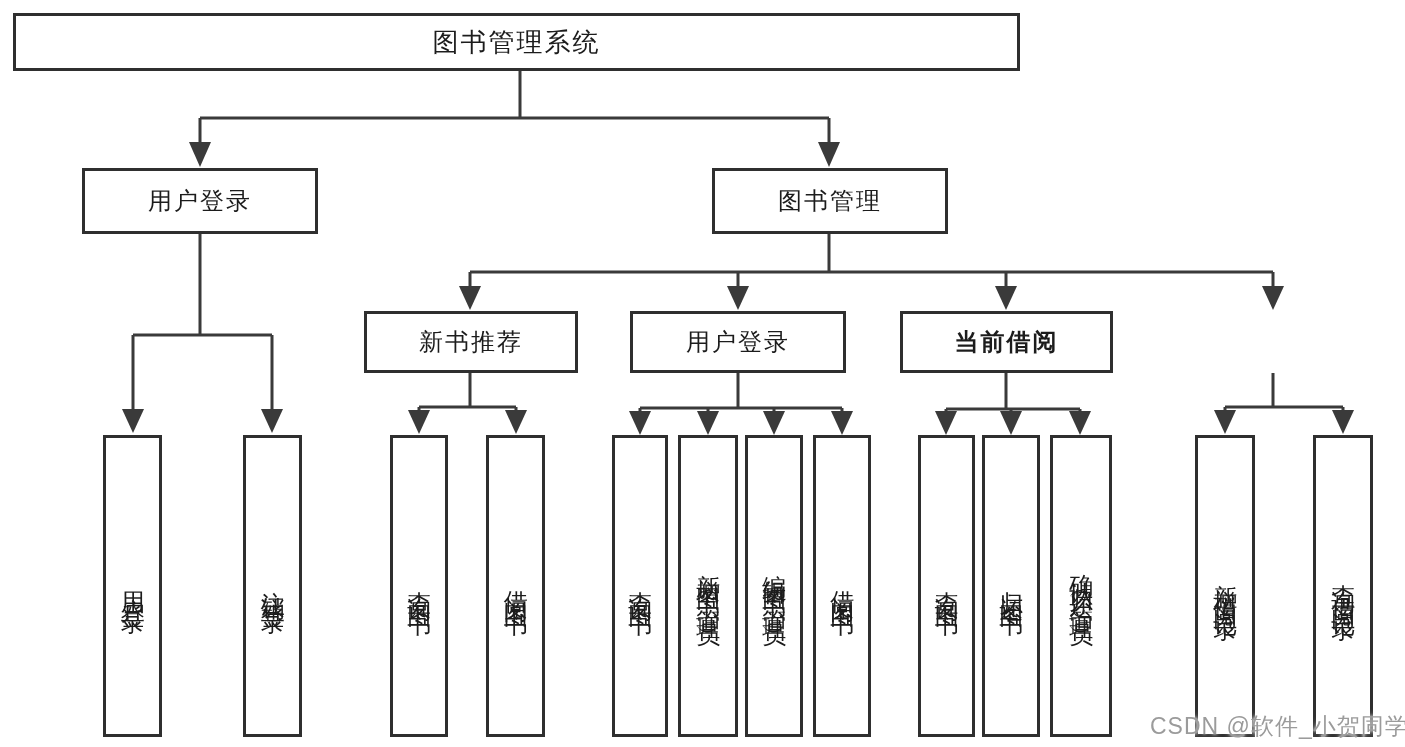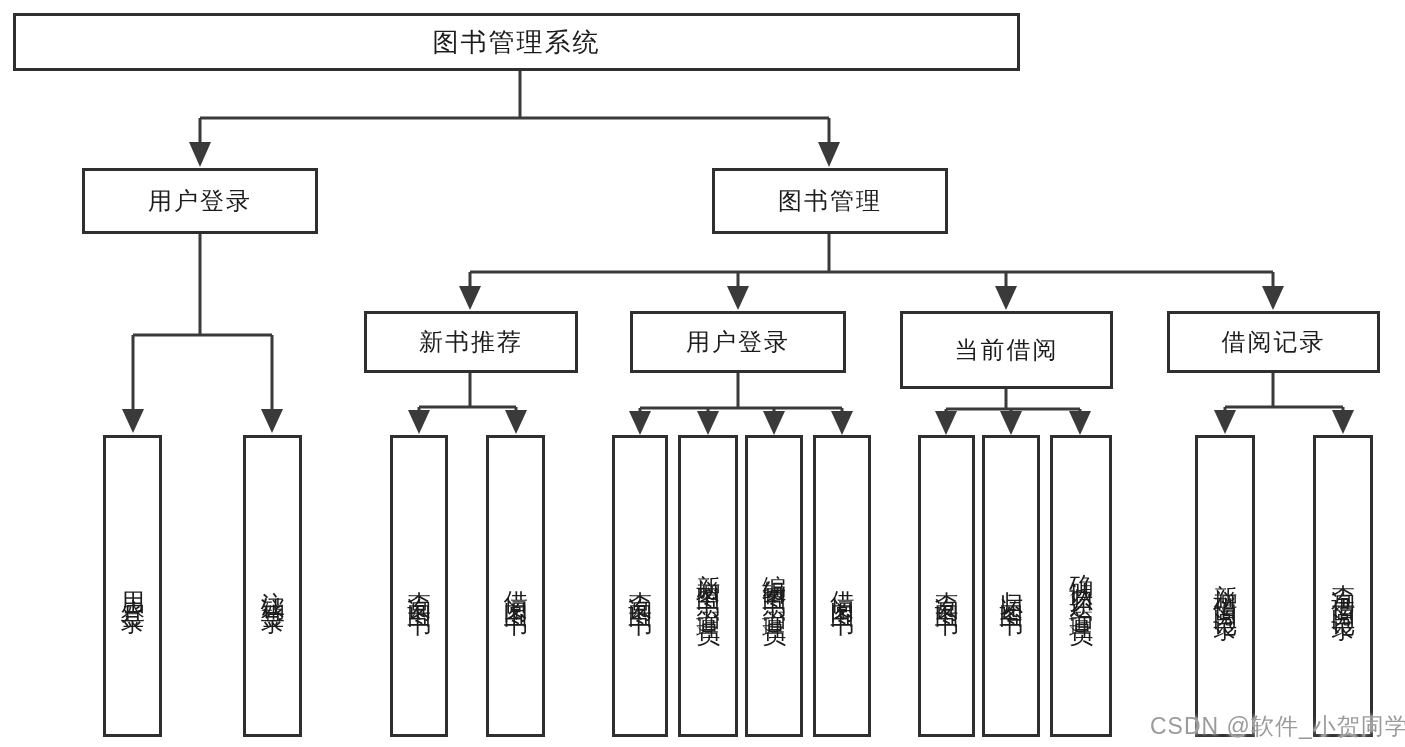--- a/index.html
+++ b/index.html
@@ -104,25 +104,22 @@
   <div class="node hnode" style="left:712px;top:168px;width:236px;height:66px;font-family:Liberation Serif, serif;">
     <span class="label">图书管理</span>
   </div>
 
   <div class="node hnode" style="left:364px;top:311px;width:214px;height:62px;align-items:center;">
     <span class="label">新书推荐</span>
   </div>
   <div class="node hnode" style="left:630px;top:311px;width:216px;height:62px;">
     <span class="label">用户登录</span>
   </div>
-  <div class="node hnode" style="left:900px;top:311px;width:213px;height:78px;">
+  <div class="node hnode" style="left:900px;top:311px;width:213px;height:62px;font-weight:bold;">
     <span class="label">当前借阅</span>
-  </div>
-  <div class="node hnode" style="left:1167px;top:311px;width:213px;height:62px;">
-    <span class="label">借阅记录</span>
   </div>
 
   <div class="node vnode" style="left:103px;top:435px;width:59px;height:302px;">
     <span class="label">用户登录</span>
   </div>
   <div class="node vnode" style="left:243px;top:435px;width:59px;height:302px;">
     <span class="label">注销登录</span>
   </div>
 
   <div class="node vnode" style="left:390px;top:435px;width:58px;height:302px;">

